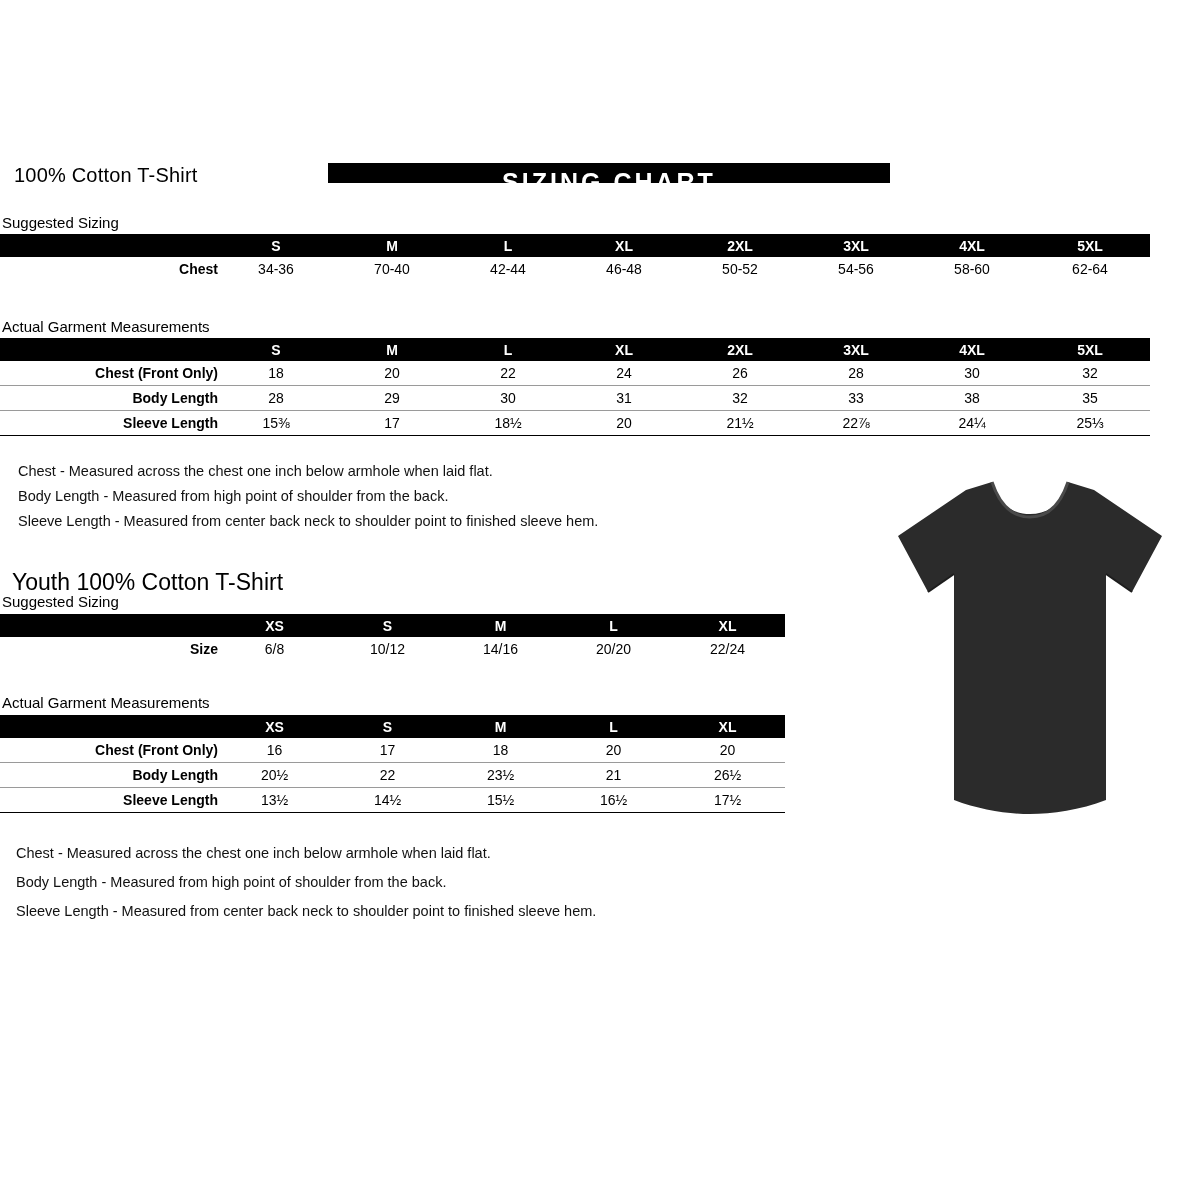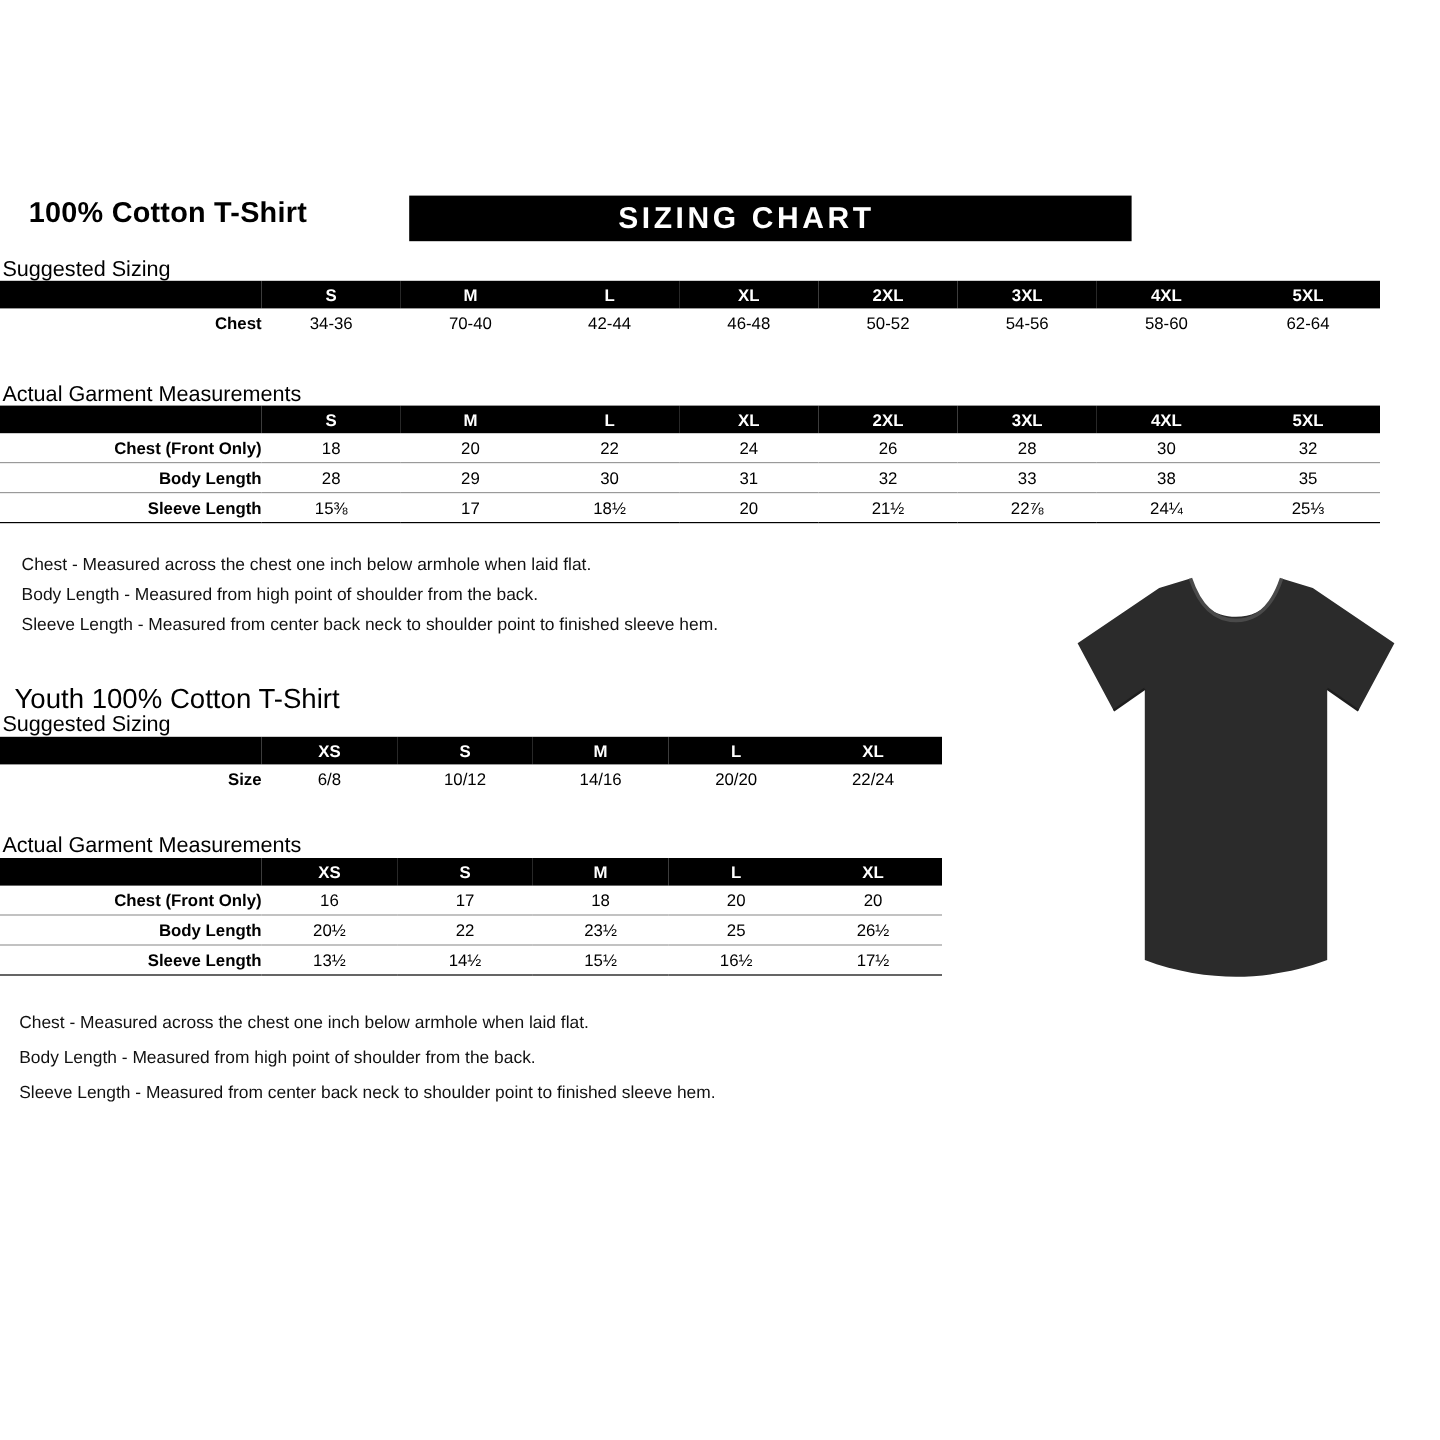--- a/index.html
+++ b/index.html
@@ -19,53 +19,52 @@
     position: absolute;
     left: 0;
     top: 0;
     width: 1200px;
     height: 1200px;
   }
 
   
   .adult-title {
     position: absolute;
-    left: 24px;
+    left: 14px;
     top: 164px;
-    font-size: 24px;
-    font-weight: 700;
+    font-size: 20px;
+    font-weight: 400;
     letter-spacing: 0.2px;
     white-space: nowrap;
   }
   .sizing-banner {
     position: absolute;
-    left: 341px;
+    left: 328px;
     top: 163px;
     width: 562px;
-    height: 38px;
+    height: 20px;
     background: #000000;
-    padding-left: 40px;
   }
   .sizing-banner-text {
     position: absolute;
     left: 0;
     top: 0;
     width: 562px;
     height: 38px;
     line-height: 38px;
     text-align: center;
     color: #ffffff;
     font-size: 25px;
     font-weight: bold;
     letter-spacing: 3px;
   }
 
   .sub-label {
     position: absolute;
-    font-size: 18px;
+    font-size: 15px;
     font-weight: 400;
     color: #000;
     white-space: nowrap;
   }
 
   
   table.size-table {
     position: absolute;
     border-collapse: collapse;
     table-layout: fixed;
@@ -315,21 +314,21 @@
         <td>17</td>
         <td>18</td>
         <td>20</td>
         <td>20</td>
       </tr>
       <tr class="ruled">
         <td class="rowhead">Body Length</td>
         <td>20½</td>
         <td>22</td>
         <td>23½</td>
-        <td>25</td>
+        <td>21</td>
         <td>26½</td>
       </tr>
       <tr class="lastruled">
         <td class="rowhead">Sleeve Length</td>
         <td>13½</td>
         <td>14½</td>
         <td>15½</td>
         <td>16½</td>
         <td>17½</td>
       </tr>

